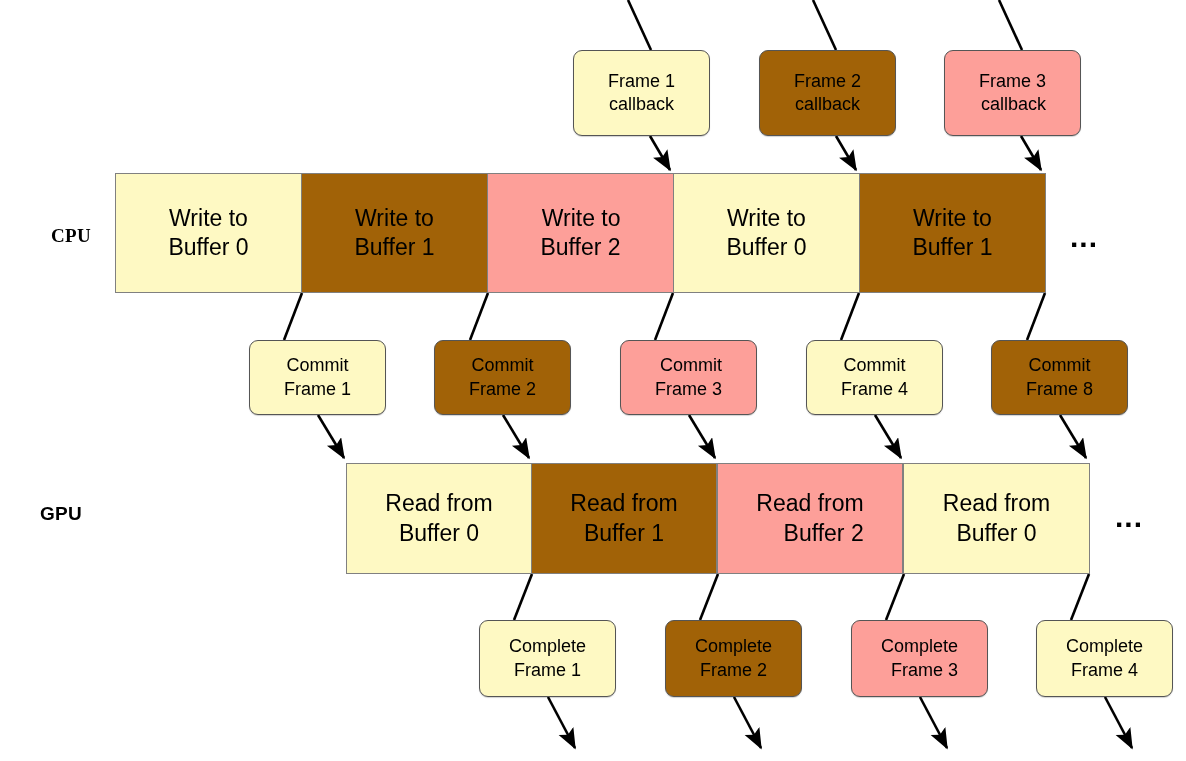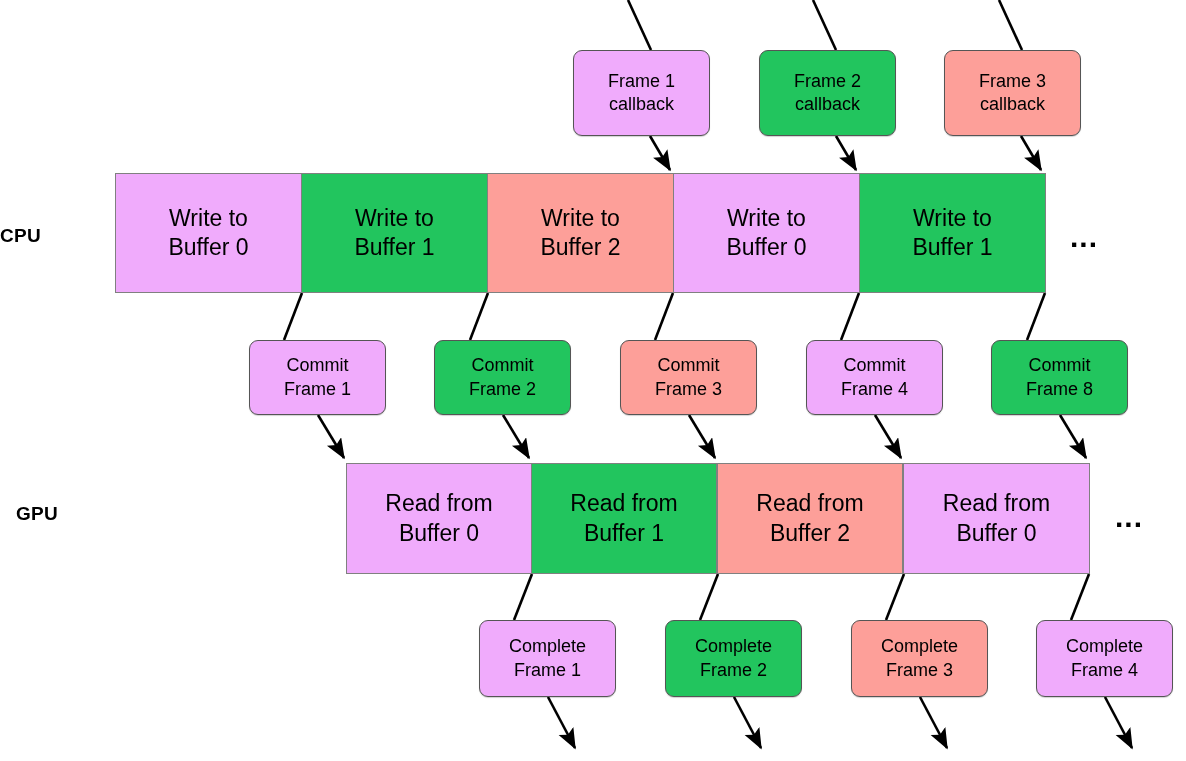--- a/index.html
+++ b/index.html
@@ -63,23 +63,23 @@
     border-radius: 9px;
     display: flex;
     align-items: center;
     justify-content: center;
     text-align: center;
     font-size: 18px;
     line-height: 1.28;
     color: #000000;
     box-shadow: 0 1px 1px rgba(0,0,0,0.18);
   }
-  .c-blue  { background: #f0abfc; }
-  .c-green { background: #22c55e; }
-  .c-red   { background: #fd9f99; }
+  .c-blue  { background: #fef9c3; }
+  .c-green { background: #a16207; }
+  .c-red   { background: #fd9f99; text-align: right; }
   .boxtext { display: block; }
 </style>
 </head>
 <body>
 
 <div id="canvas">
 
   <svg id="arrow-layer" viewBox="0 0 1186 761" width="1186" height="761">
     <defs>
       <marker id="ah" markerWidth="9" markerHeight="9" refX="7.4" refY="3.2" orient="auto" markerUnits="strokeWidth">
@@ -113,22 +113,22 @@
       <line x1="904" y1="574" x2="886" y2="620"></line>
       <line x1="1089" y1="574" x2="1071" y2="620"></line>
 
       <line x1="548" y1="697" x2="575" y2="748" marker-end="url(#ah)"></line>
       <line x1="734" y1="697" x2="761" y2="748" marker-end="url(#ah)"></line>
       <line x1="920" y1="697" x2="947" y2="748" marker-end="url(#ah)"></line>
       <line x1="1105" y1="697" x2="1132" y2="748" marker-end="url(#ah)"></line>
     </g>
   </svg>
 
-  <div class="lane-label" style="left:0; top:225px; width:90px; ">CPU</div>
-  <div class="lane-label" style="left:16px; top:503px; width:90px; ">GPU</div>
+  <div class="lane-label" style="left:26px; top:225px; width:90px; text-align:center;font-family:Liberation Serif, serif;">CPU</div>
+  <div class="lane-label" style="left:16px; top:503px; width:90px; text-align:center;">GPU</div>
 
   <div class="rbox c-blue" style="left:573px; top:50px; width:137px; height:86px;">
     <span class="boxtext">
       <span>Frame 1</span><br>
       <span>callback</span>
     </span>
   </div>
   <div class="rbox c-green" style="left:759px; top:50px; width:137px; height:86px;">
     <span class="boxtext">
       <span>Frame 2</span><br>

